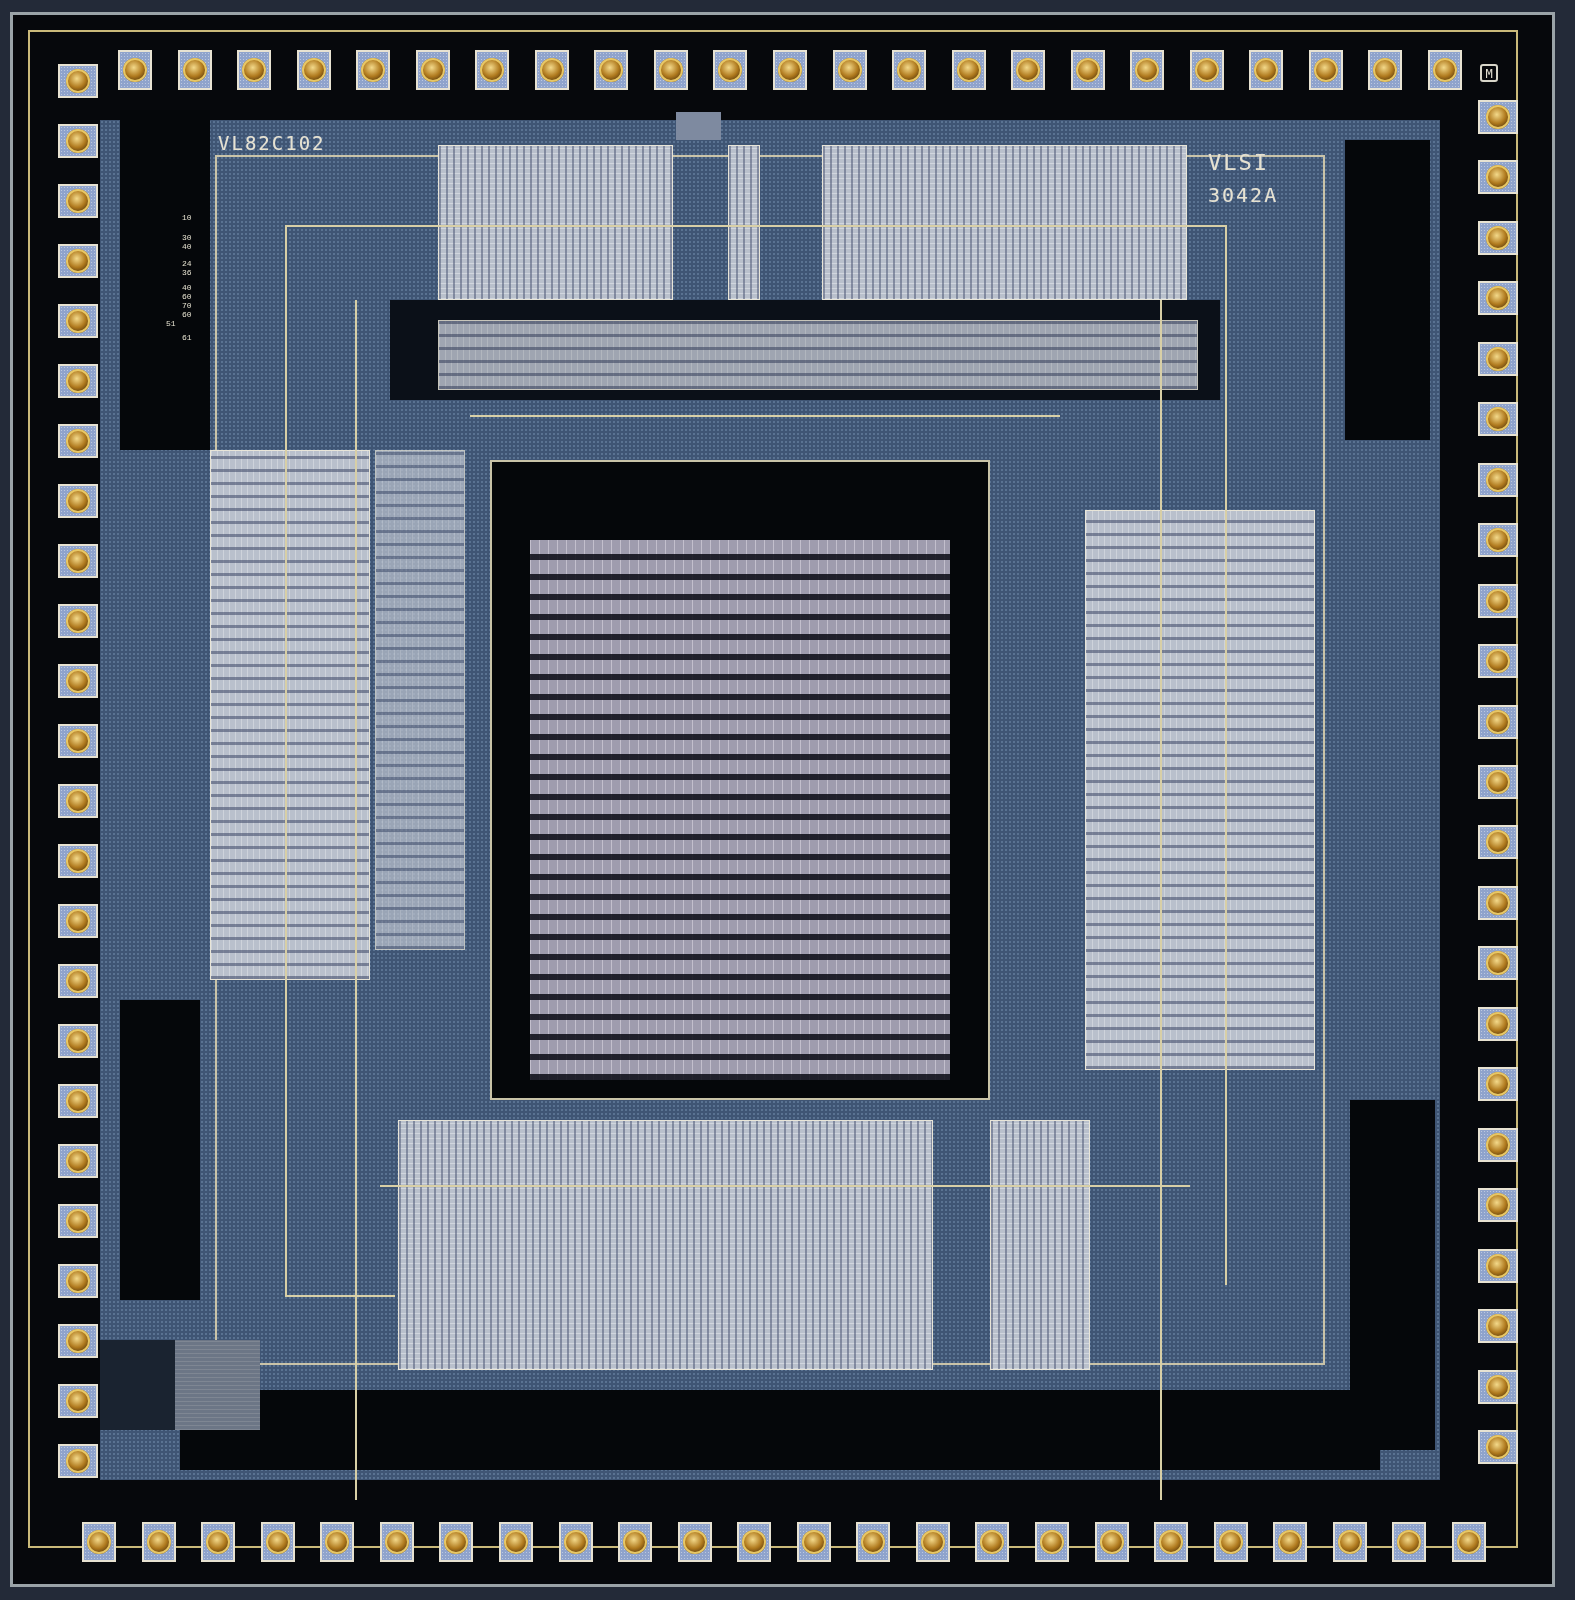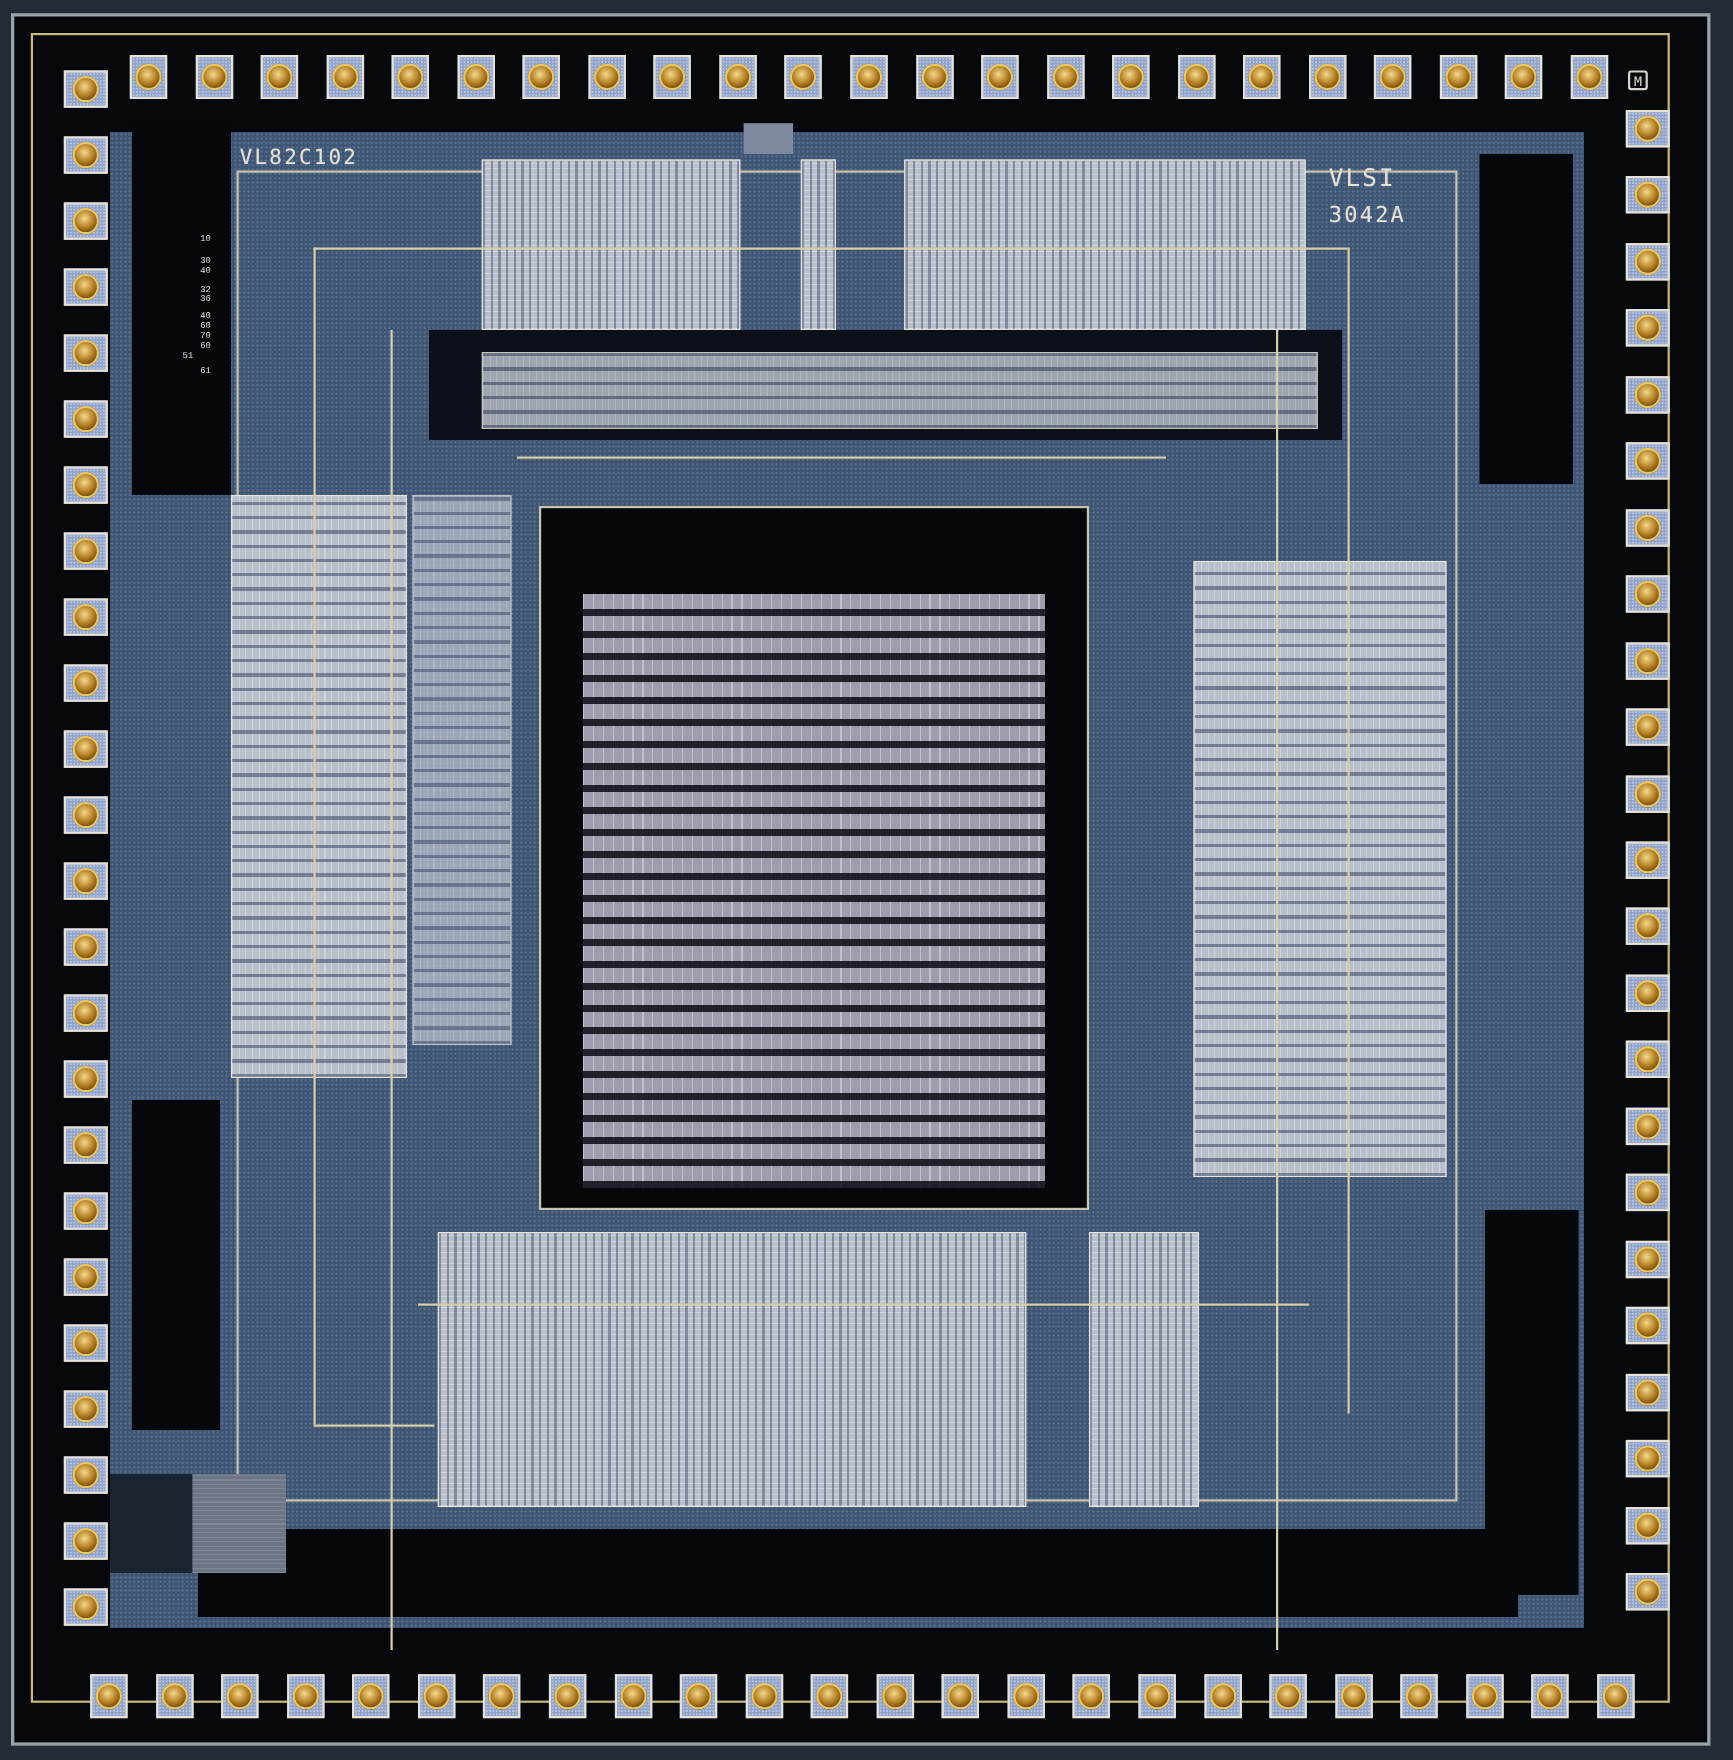--- a/index.html
+++ b/index.html
@@ -80,21 +80,21 @@
   <div class="wire" style="left:470px;top:415px;width:590px;height:2px;"></div>
 
   <div class="label" style="left:218px;top:132px;font-size:19px;">VL82C102</div>
   <div class="label" style="left:1208px;top:150px;font-size:22px;">VLSI</div>
   <div class="label" style="left:1208px;top:183px;font-size:20px;">3042A</div>
   <div class="mark" style="left:1480px;top:64px;">M</div>
 
   <div class="small-label" style="left:182px;top:212px;">10</div>
   <div class="small-label" style="left:182px;top:232px;">30</div>
   <div class="small-label" style="left:182px;top:241px;">40</div>
-  <div class="small-label" style="left:182px;top:258px;">32</div>
+  <div class="small-label" style="left:182px;top:258px;">24</div>
   <div class="small-label" style="left:182px;top:267px;">36</div>
   <div class="small-label" style="left:182px;top:282px;">40</div>
   <div class="small-label" style="left:182px;top:291px;">60</div>
   <div class="small-label" style="left:182px;top:300px;">70</div>
   <div class="small-label" style="left:182px;top:309px;">60</div>
   <div class="small-label" style="left:166px;top:318px;">51</div>
   <div class="small-label" style="left:182px;top:316px;margin-top:16px;">61</div>
 
   <div id="pads">
       <div class="pad" style="left: 118px; top: 50px;">

